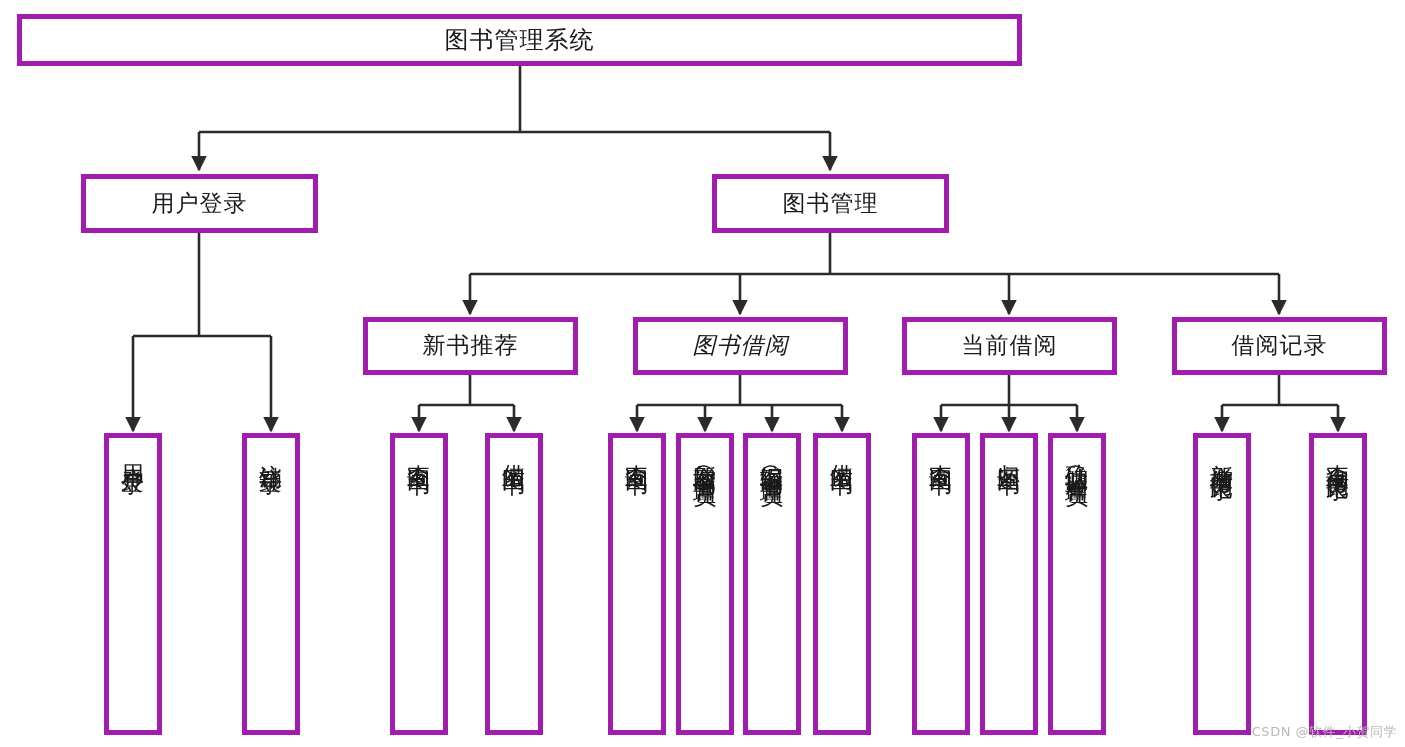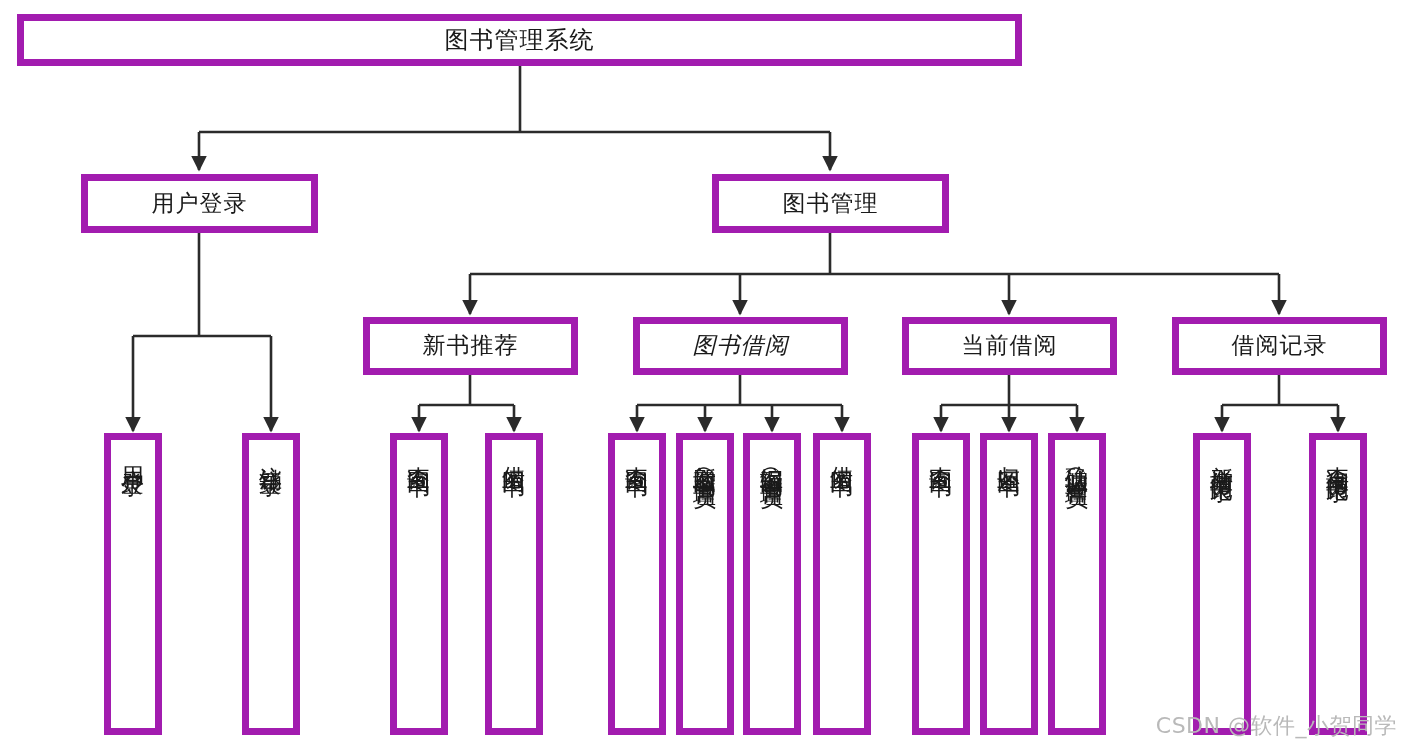--- a/index.html
+++ b/index.html
@@ -23,21 +23,21 @@
     left: 0;
     top: 0;
     width: 1405px;
     height: 747px;
     pointer-events: none;
   }
   .node {
     position: absolute;
     box-sizing: border-box;
     background: #ffffff;
-    border: 7px solid #a21caf;
+    border: 5px solid #a21caf;
     display: flex;
     align-items: center;
     justify-content: center;
     color: #1a1a1a;
   }
   .node-h {
     font-size: 23px;
     letter-spacing: 1px;
     line-height: 1.2;
     white-space: nowrap;
@@ -54,21 +54,21 @@
     text-orientation: upright;
     letter-spacing: 3px;
     white-space: nowrap;
     display: block;
   }
   .node-root .node-h { font-size: 24px; }
   #watermark {
     position: absolute;
     right: 8px;
     bottom: 6px;
-    font-size: 22px;
+    font-size: 13px;
     color: #b9b9b9;
     letter-spacing: 0.5px;
     white-space: nowrap;
     user-select: none;
   }
 </style>
 </head>
 <body>
 
 <div id="diagram-root">

